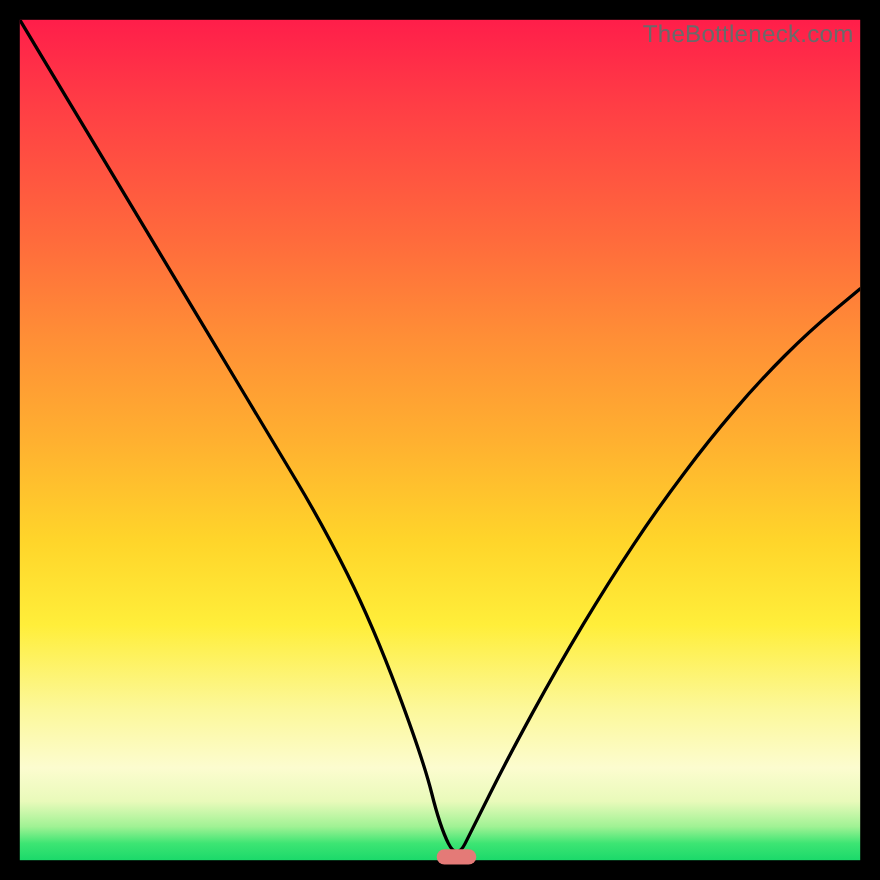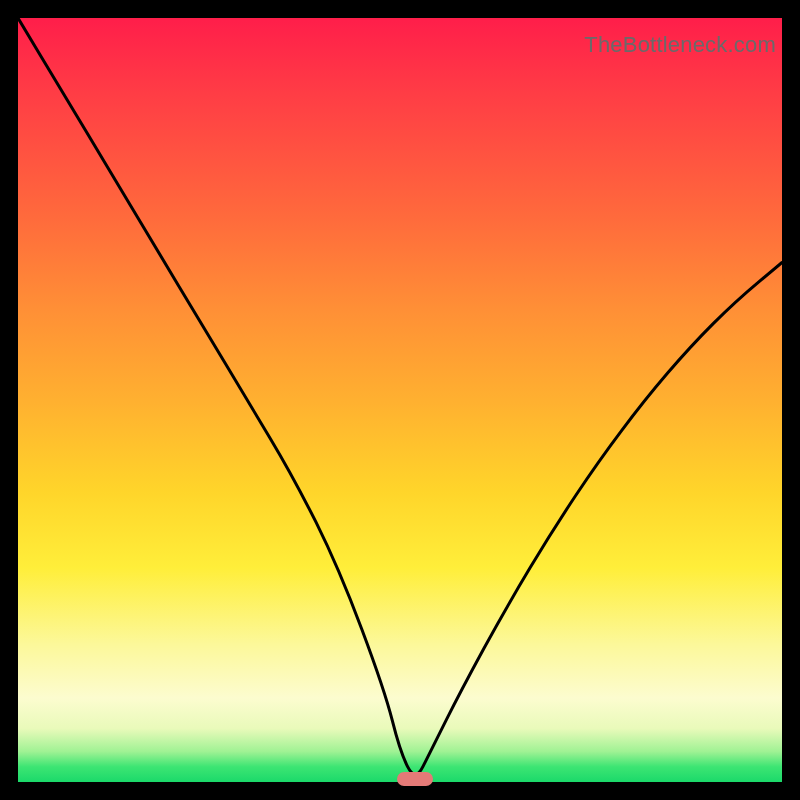--- a/index.html
+++ b/index.html
@@ -42,21 +42,20 @@
   }
   .watermark {
     position: absolute;
     top: 0px;
     right: 6px;
     color: #6a6a6a;
     font-size: 22px;
     font-weight: 500;
     letter-spacing: 0.2px;
     user-select: none;
-    margin-top: 14px;
   }
   svg.curve {
     position: absolute;
     left: 0;
     top: 0;
     width: 764px;
     height: 764px;
   }
   .marker {
     position: absolute;

